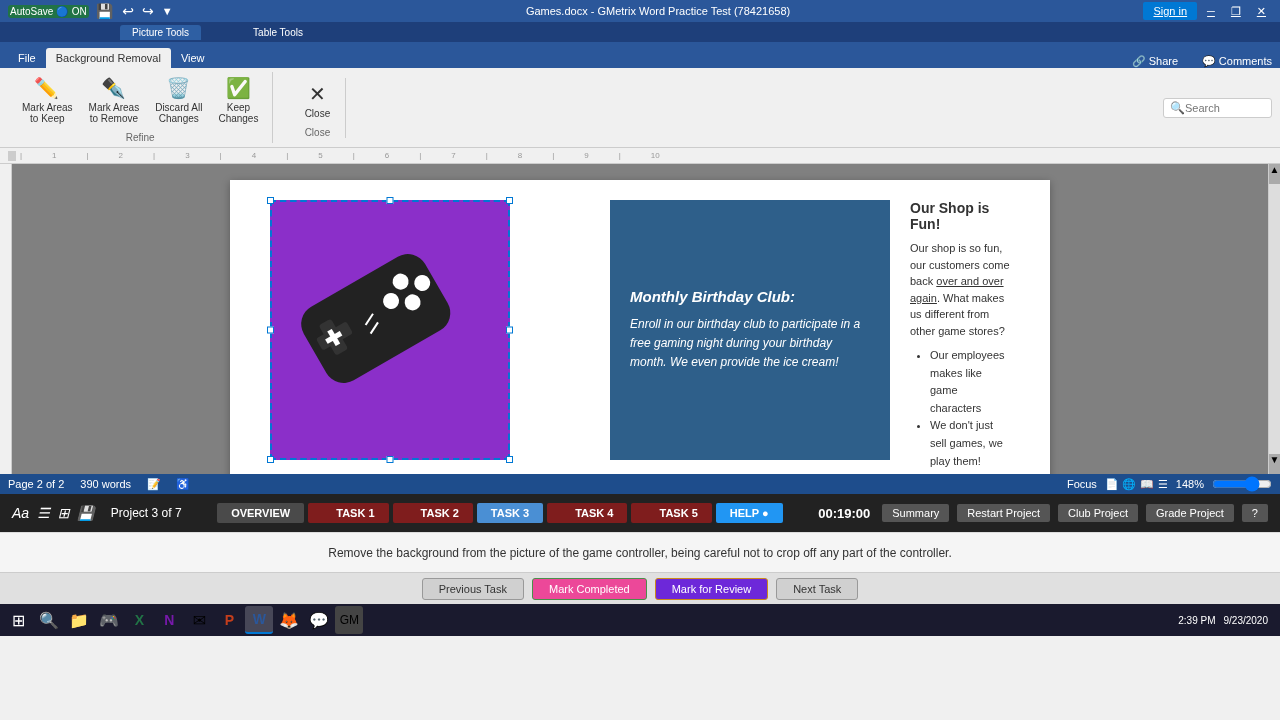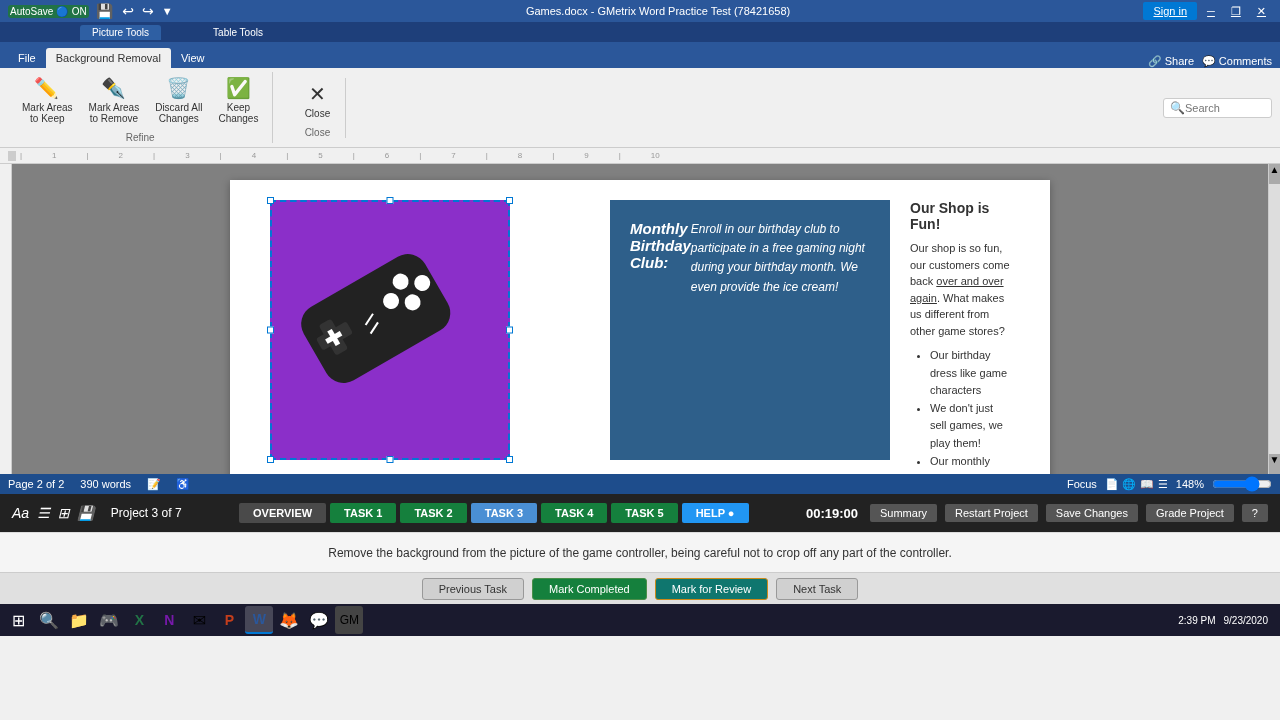--- a/index.html
+++ b/index.html
@@ -167,20 +167,21 @@
       line-height: 1.5;
       color: #333;
     }
 
     .blue-box {
       background: #2e5f8a;
       color: white;
       padding: 20px;
       height: 260px;
       display: flex;
+      flex-direction: column;
       justify-content: center;
     }
 
     .blue-box-title {
       font-size: 15px;
       font-weight: bold;
       font-style: italic;
       margin-bottom: 10px;
     }
 
@@ -269,21 +270,21 @@
       padding: 4px 14px;
       border: none;
       cursor: pointer;
       font-size: 11px;
       font-weight: bold;
       border-radius: 2px;
       text-align: center;
     }
 
     .task-tab.overview { background: #4a4a4a; color: white; }
-    .task-tab.task { background: #15803d; color: white; }
+    .task-tab.task { background: #7f1d1d; color: white; padding-left: 28px; }
     .task-tab.active-task { background: #5ba35b; color: white; }
     .task-tab.help { background: #2196F3; color: white; }
 
     .timer { color: white; font-size: 13px; font-weight: bold; }
 
     .right-controls { display: flex; gap: 8px; align-items: center; }
     .ctrl-btn {
       background: #555;
       color: white;
       border: none;
@@ -319,22 +320,22 @@
     }
 
     .action-btn {
       padding: 4px 16px;
       font-size: 11px;
       cursor: pointer;
       border-radius: 3px;
       border: 1px solid #999;
     }
     .btn-prev { background: #d0d0d0; color: #333; }
-    .btn-complete { background: #15803d; color: white; border-color: #4a8f4a; }
-    .btn-review { background: #0f766e; color: white; border-color: #cc8a1a; }
+    .btn-complete { background: #ec4899; color: white; border-color: #4a8f4a; }
+    .btn-review { background: #6d28d9; color: white; border-color: #cc8a1a; }
     .btn-next { background: #d0d0d0; color: #333; }
 
     
     .taskbar {
       background: #1a1a2e;
       height: 32px;
       display: flex;
       align-items: center;
       padding: 0 4px;
       gap: 2px;
@@ -416,30 +417,30 @@
     <span>Games.docx - GMetrix Word Practice Test (78421658)</span>
   </div>
   <div class="title-bar-right">
     <button class="sign-in-btn">Sign in</button>
     <button class="win-btn">─</button>
     <button class="win-btn">❐</button>
     <button class="win-btn win-btn-close">✕</button>
   </div>
 </div>
 
-<div style="background:#1e3f7a; height:20px; display:flex; align-items:center; padding:0 80px; gap:40px;">
+<div style="background:#1e3f7a; height:20px; display:flex; align-items:center; padding:0 120px; gap:40px;">
   <span style="color:white; font-size:10px; padding:2px 12px; background:#2e5fa3; border-radius:3px 3px 0 0;">Picture Tools</span>
   <span style="color:white; font-size:10px; padding:2px 12px;">Table Tools</span>
 </div>
 
 <div class="ribbon-tabs">
   <span class="ribbon-tab">File</span>
   <span class="ribbon-tab active">Background Removal</span>
   <span class="ribbon-tab">View</span>
-  <span style="margin-left:auto; display:flex; align-items:center; gap:8px;">
+  <span style="margin-left:auto; display:flex; align-items:center; gap:24px;">
     <span style="color:white; font-size:11px; cursor:pointer;">🔗 Share</span>
     <span style="color:white; font-size:11px; cursor:pointer;">💬 Comments</span>
   </span>
 </div>
 
 <div class="ribbon">
 
   <div class="ribbon-section">
     <div class="ribbon-buttons">
       <button class="ribbon-btn">
@@ -563,21 +564,21 @@
             <br>
             
           </div>
 
           <div class="right-col right-section">
             <h3>Our Shop is Fun!</h3>
             <p class="doc-text">
               <span>Our shop is so fun, our customers come back </span><span class="underline">over and over again</span><span>.  What makes us different from other game stores?</span>
             </p>
             <ul class="bullet-list">
-              <li>Our birthday dress like game characters</li>
+              <li>Our employees makes like game characters</li>
               <li>We don't just sell games, we play them!</li>
               <li>Our monthly gaming nights</li>
             </ul>
 
           </div>
 
         </div>
       </div>
     </div>
   </div>
@@ -624,21 +625,21 @@
     <button class="task-tab task">TASK 4</button>
     <button class="task-tab task">TASK 5</button>
     <button class="task-tab help">HELP ●</button>
   </div>
 
   <span class="timer">00:19:00</span>
 
   <div class="right-controls">
     <button class="ctrl-btn">Summary</button>
     <button class="ctrl-btn">Restart Project</button>
-    <button class="ctrl-btn">Save Changes</button>
+    <button class="ctrl-btn">Club Project</button>
     <button class="ctrl-btn">Grade Project</button>
     <button class="ctrl-btn">?</button>
   </div>
 </div>
 
 <div class="task-instruction">
   <span>Remove the background from the picture of the game controller, being careful not to crop off any part of the controller.</span>
 </div>
 
 <div class="action-bar">

